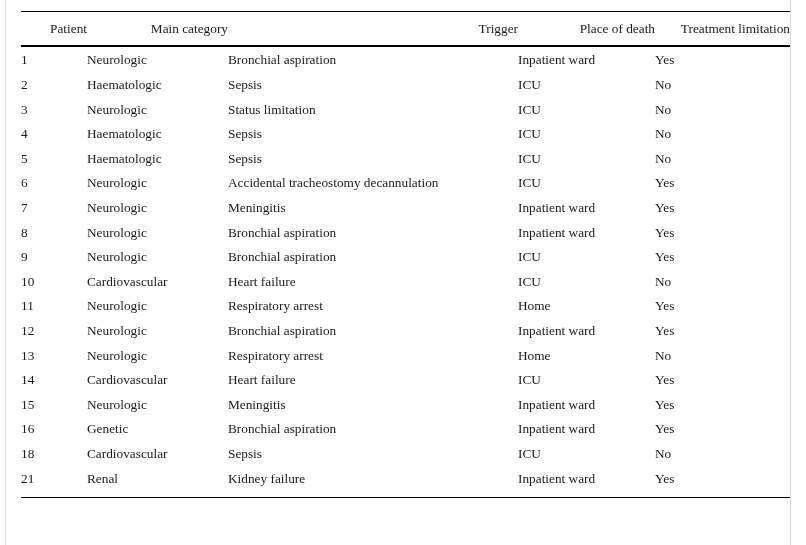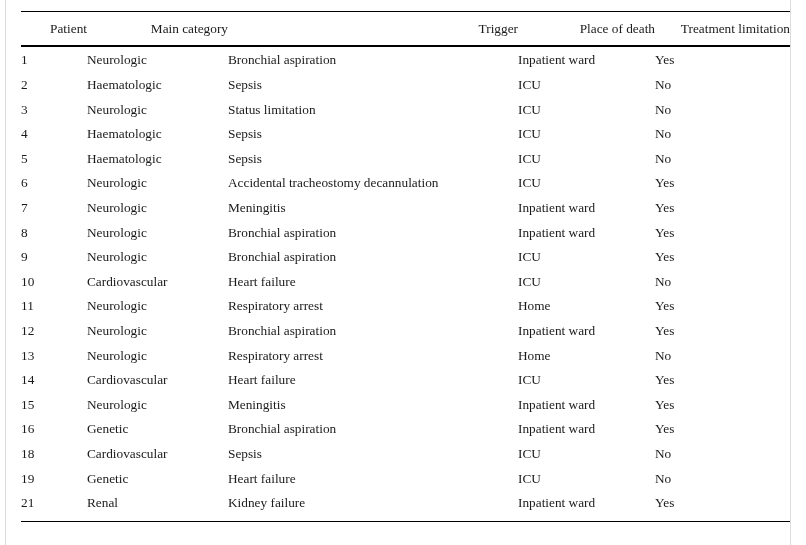--- a/index.html
+++ b/index.html
@@ -220,27 +220,20 @@
           <td class="col-limitation">Yes</td>
         </tr>
         <tr class="body-row">
           <td class="col-patient">18</td>
           <td class="col-category">Cardiovascular</td>
           <td class="col-trigger">Sepsis</td>
           <td class="col-place">ICU</td>
           <td class="col-limitation">No</td>
         </tr>
         <tr class="body-row">
-          <td class="col-patient">19</td>
-          <td class="col-category">Genetic</td>
-          <td class="col-trigger">Heart failure</td>
-          <td class="col-place">ICU</td>
-          <td class="col-limitation">No</td>
-        </tr>
-        <tr class="body-row">
           <td class="col-patient">21</td>
           <td class="col-category">Renal</td>
           <td class="col-trigger">Kidney failure</td>
           <td class="col-place">Inpatient ward</td>
           <td class="col-limitation">Yes</td>
         </tr>
       </tbody>
   </table>
 </div>
 

